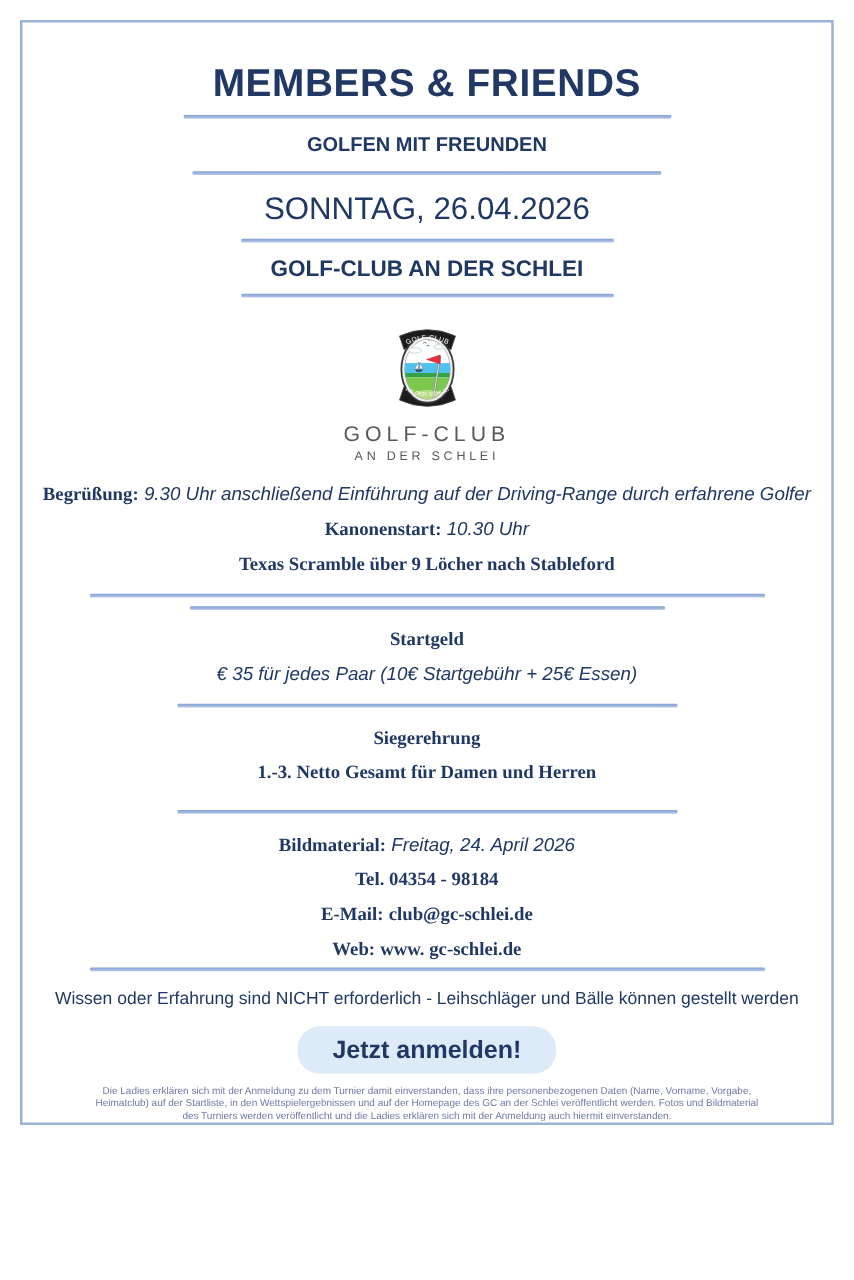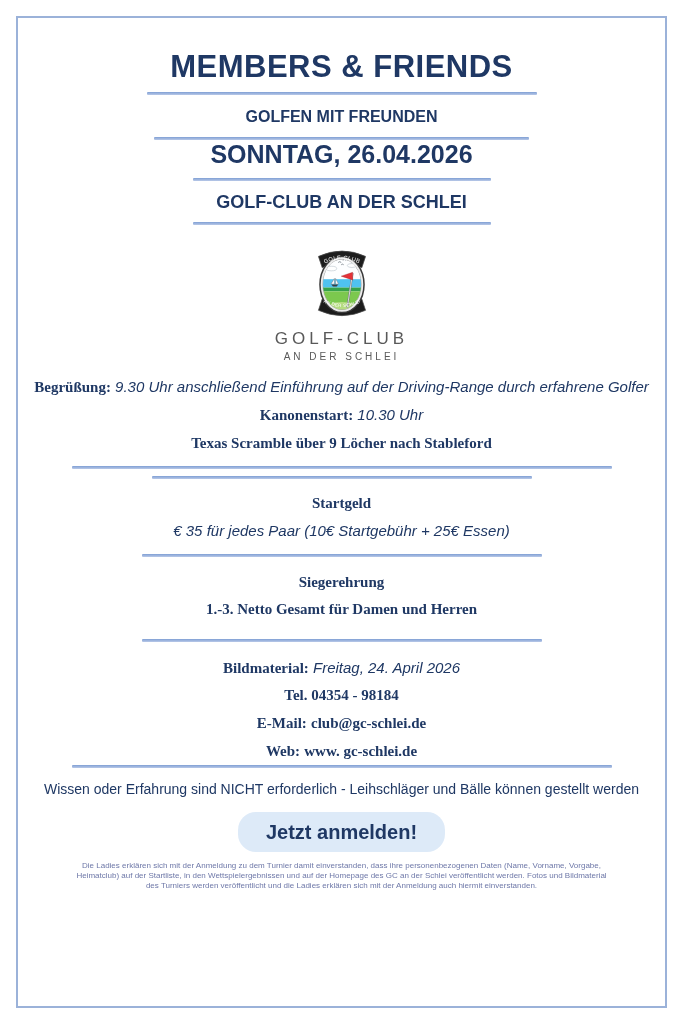--- a/index.html
+++ b/index.html
@@ -1,33 +1,33 @@
 <!DOCTYPE html>
 <html><head>
 <meta charset="utf-8">
 <style>
   * { margin:0; padding:0; box-sizing:border-box; }
   html,body { width:683px; height:1024px; background:#ffffff; }
   body { font-family:"Liberation Sans", sans-serif; color:#1f3864; }
   .page { position:relative; width:683px; height:1024px; background:#fff; }
   .frame {
-    position:absolute; left:16px; top:16px; width:651px; height:992px;
+    position:absolute; left:16px; top:16px; width:651px; height:884px;
     border:2px solid #9bb2d9;
     display:flex; flex-direction:column; align-items:center; text-align:center;
     overflow:hidden;
   }
   .rule { height:3px; background:linear-gradient(#7f9fd4,#b9c9e8); border-radius:1px; flex:0 0 auto; }
   .w390{width:390px} .w375{width:375px} .w298{width:298px}
   .w540{width:540px} .w380{width:380px} .w400{width:400px}
 
   .title   { margin-top:32px; font-size:31px; line-height:34px; font-weight:bold; letter-spacing:0.5px; }
   .rule1   { margin-top:8px; }
   .subtitle{ margin-top:11px; font-size:16px; line-height:21px; font-weight:bold; }
   .rule2   { margin-top:10px; }
-  .date    { font-size:25px; line-height:28px; font-weight:bold; }
+  .date    { margin-top:13px; font-size:25px; line-height:28px; font-weight:normal; }
   .rule3   { margin-top:10px; }
   .club    { margin-top:11px; font-size:18px; line-height:20px; font-weight:bold; }
   .rule4   { margin-top:10px; }
 
   .crest   { margin-top:20px; width:76px; height:79px; }
   .logo-name { margin-top:6px; font-size:17px; line-height:18px; letter-spacing:4px; color:#595959; }
   .logo-sub  { margin-top:3px; font-size:10px; line-height:12px; letter-spacing:3px; color:#595959; }
 
   .section p { font-size:15px; line-height:28px; }
   .lh27 p    { line-height:27px; }

